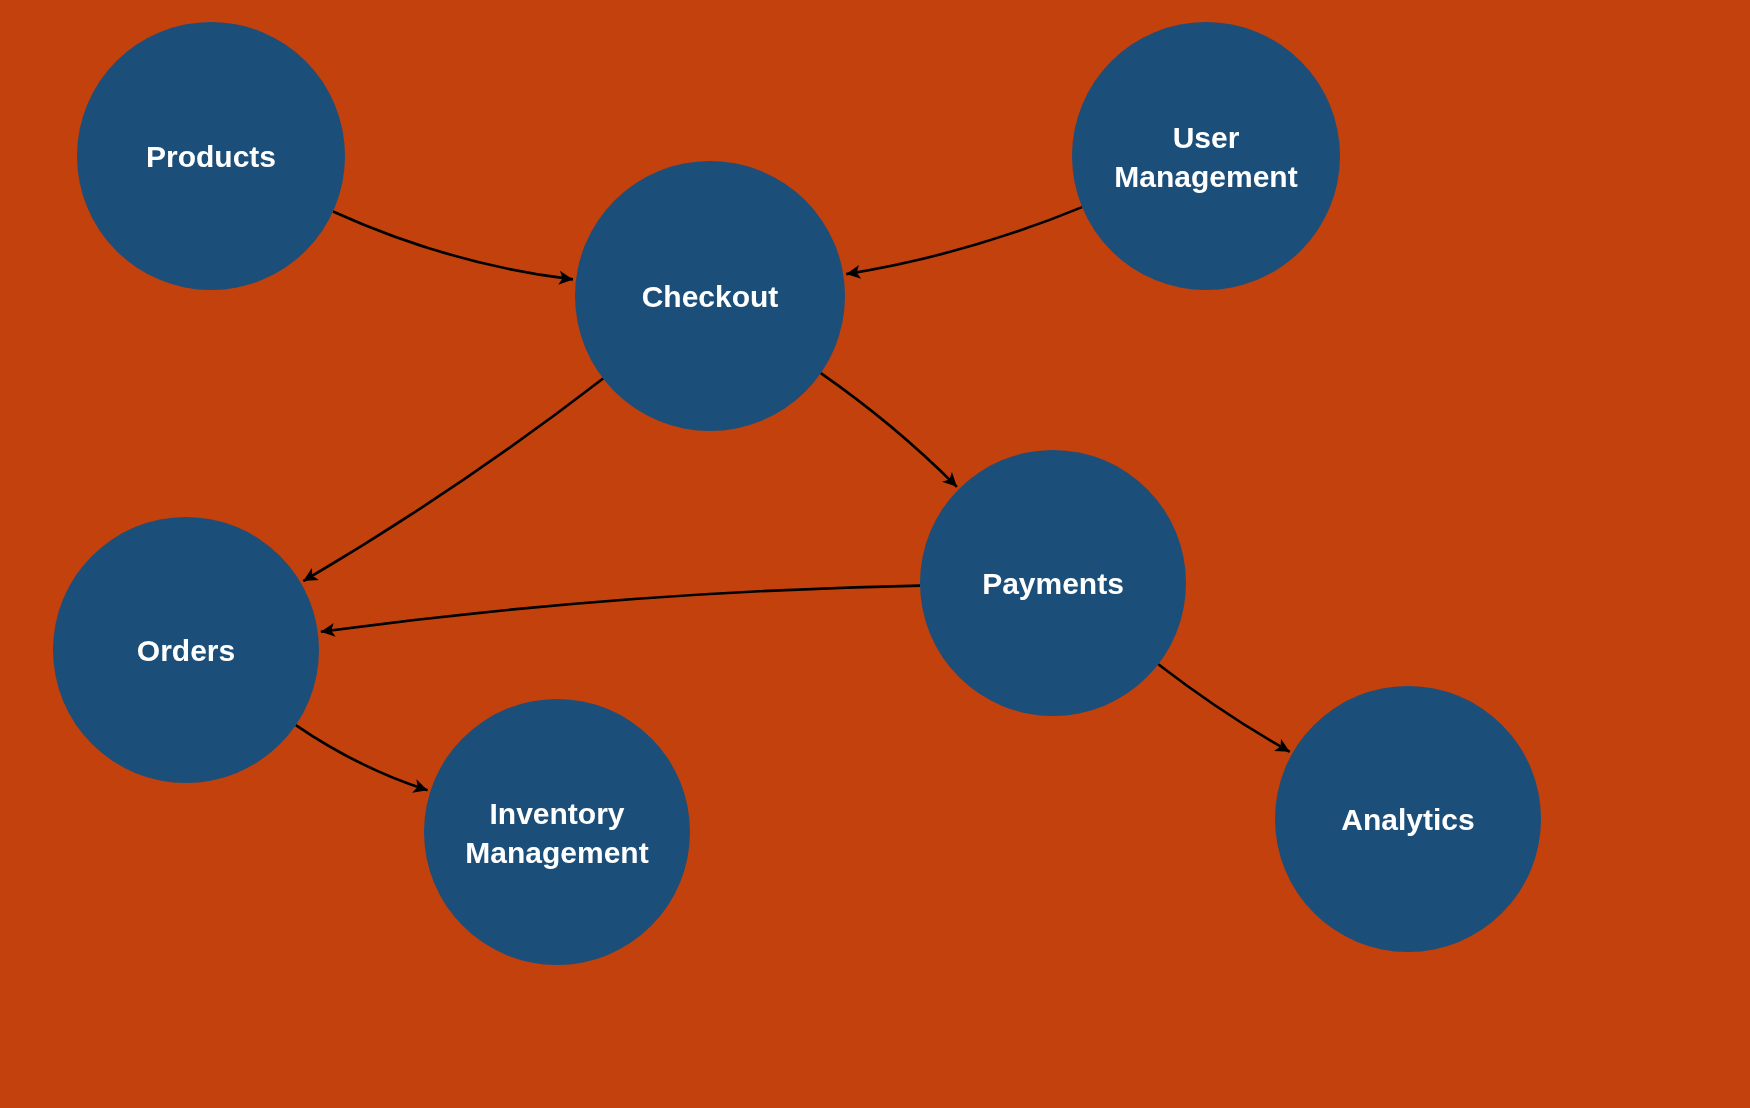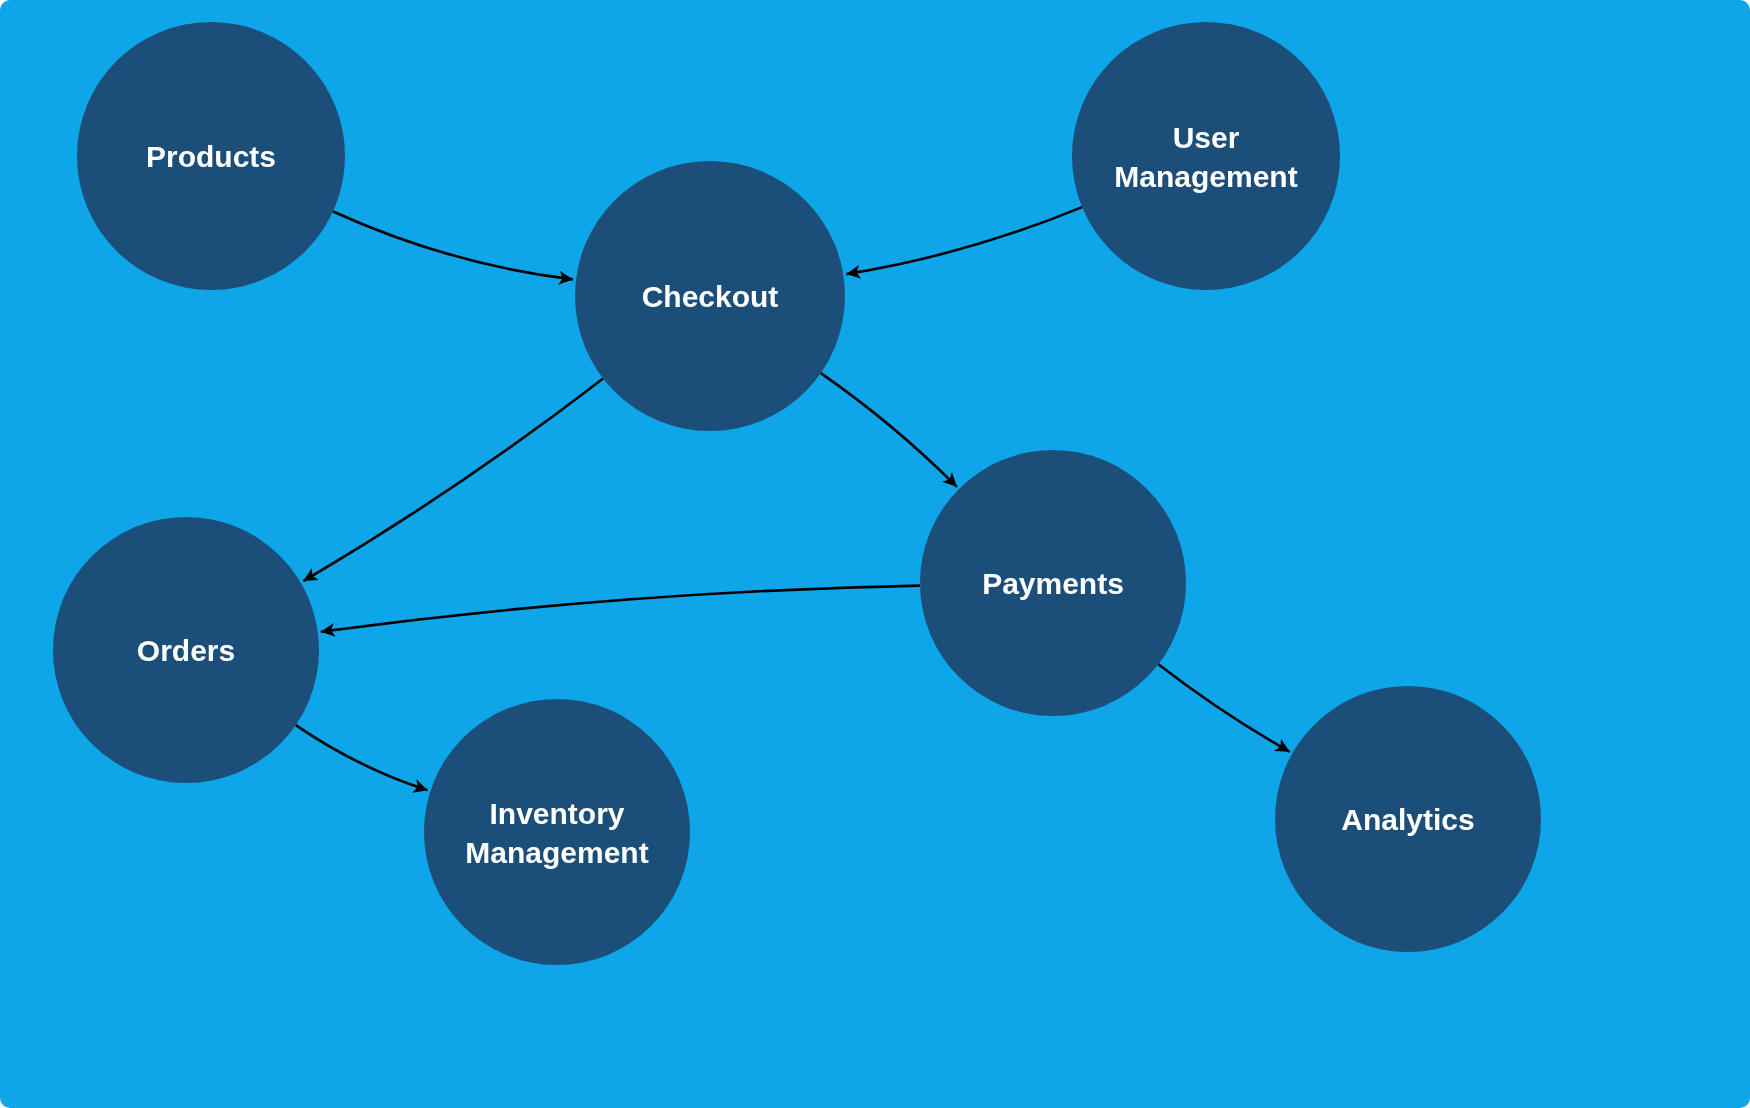--- a/index.html
+++ b/index.html
@@ -5,23 +5,22 @@
   html, body {
     margin: 0;
     padding: 0;
     background: #ffffff;
     font-family: "Liberation Sans", sans-serif;
   }
   .stage {
     position: relative;
     width: 1750px;
     height: 1108px;
-    background: #0ea5e9;
+    background: #c2410c;
     overflow: hidden;
-    border-radius: 10px;
   }
   svg.diagram-canvas {
     display: block;
     width: 1750px;
     height: 1108px;
   }
   .edge-path {
     fill: none;
     stroke-width: 2.6px;
   }

